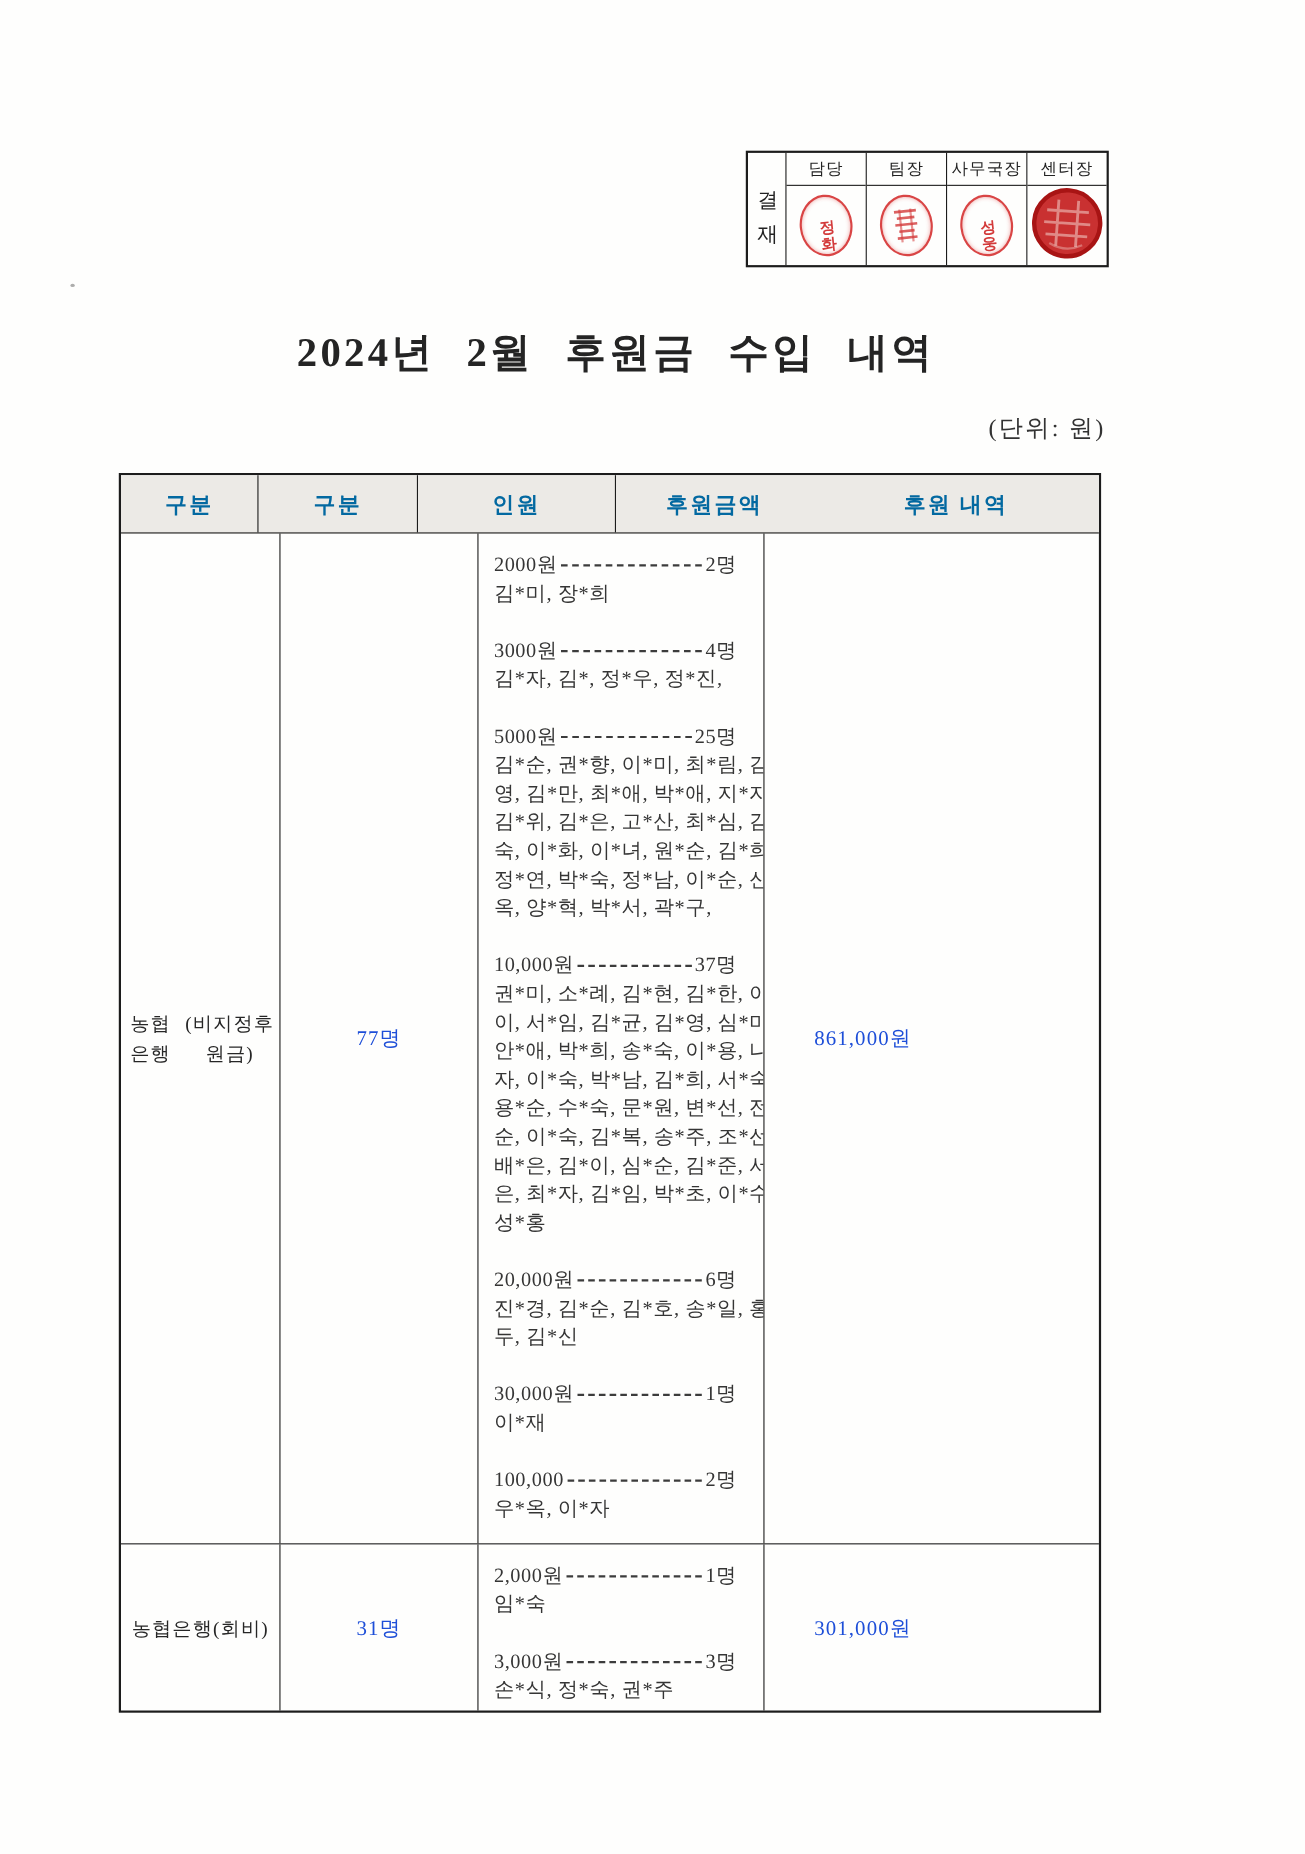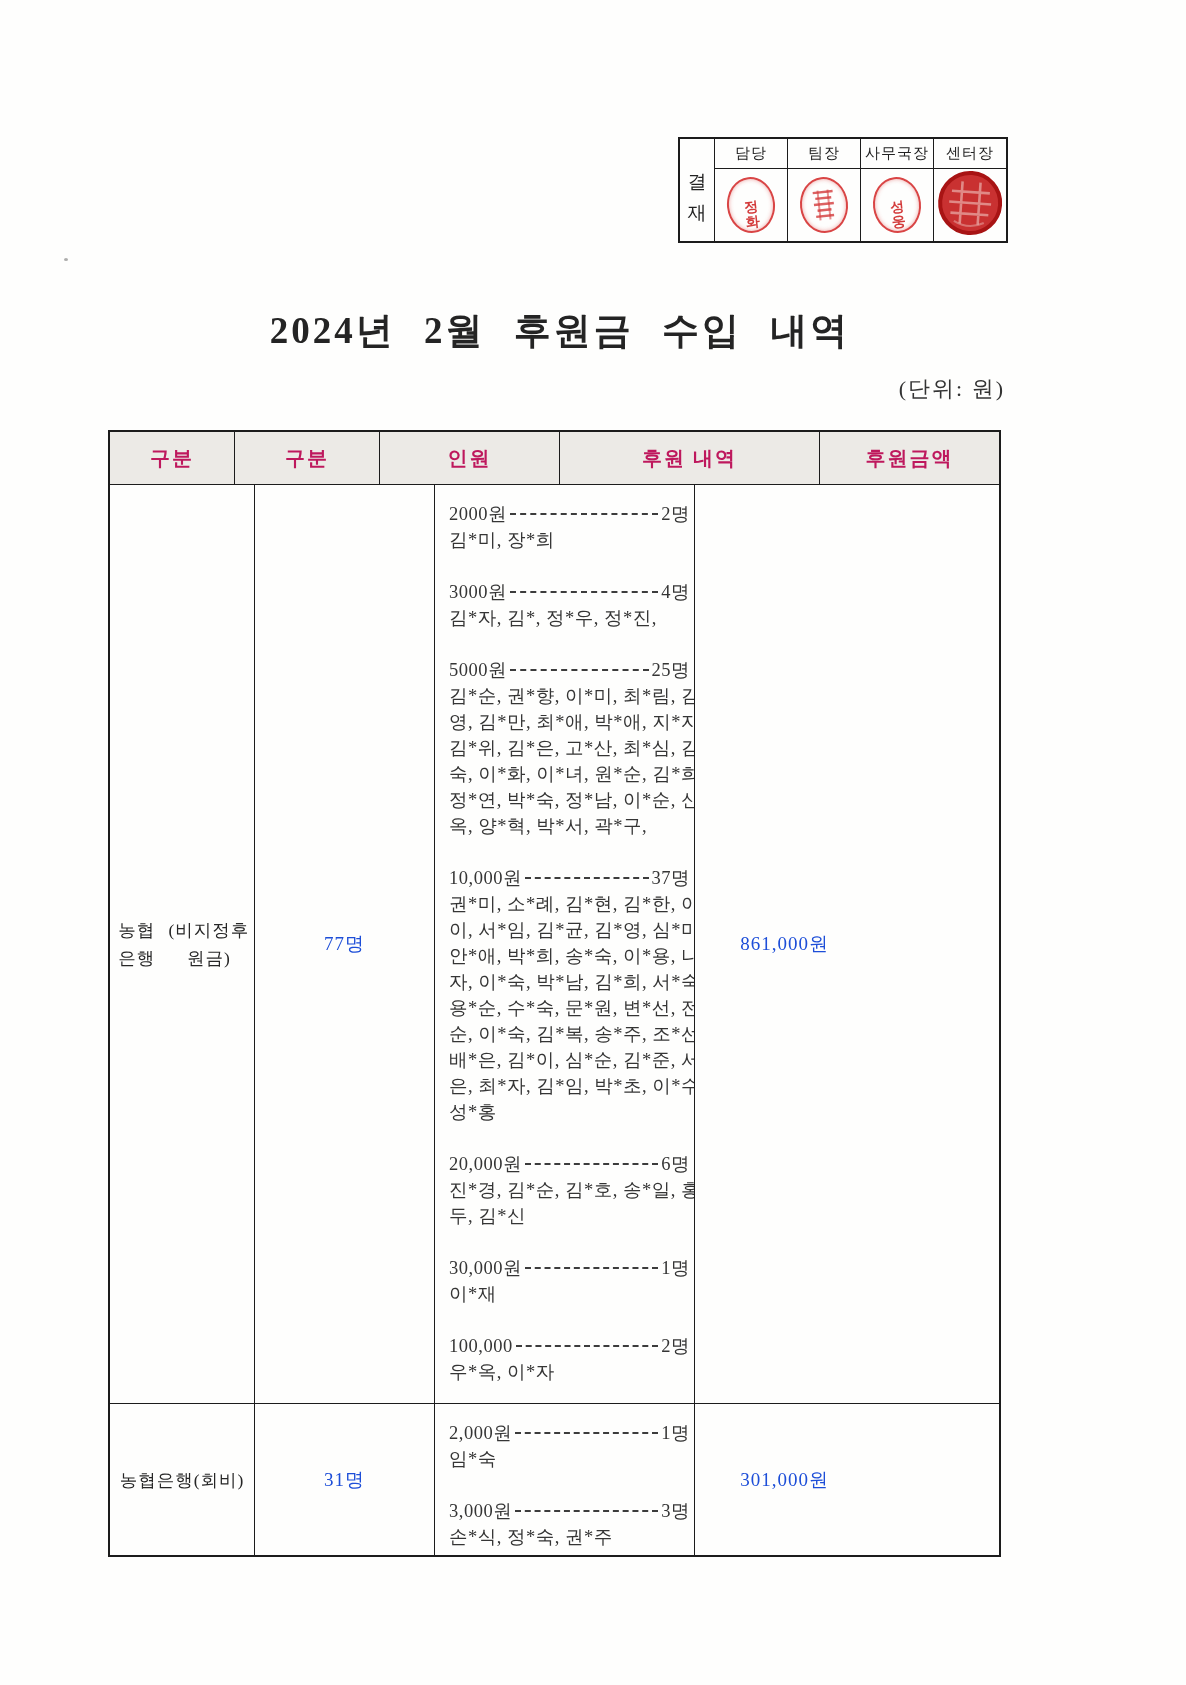--- a/index.html
+++ b/index.html
@@ -30,36 +30,36 @@
   .stamp-oval{
     width:44px;height:52px;border:2.5px solid #d94545;border-radius:50%;
     display:flex;align-items:center;justify-content:center;transform:rotate(-6deg);
     color:#d33b3b;font-size:14px;font-weight:bold;line-height:15px;text-align:center;
     box-shadow:inset 0 0 4px rgba(217,60,60,.45);
   }
   .stamp-oval .vtx{writing-mode:vertical-rl;text-orientation:upright;letter-spacing:1px;}
   .stamp-heavy{transform:rotate(4deg);}
   
   .doc-title{
-    position:absolute;left:60px;top:306px;width:1000px;text-align:center;
+    position:absolute;left:60px;top:296px;width:1000px;text-align:center;
     font-size:37px;font-weight:600;letter-spacing:3px;word-spacing:16px;color:#242424;
   }
   .unit-note{
     position:absolute;left:860px;top:374px;width:145px;text-align:right;
     font-size:22px;letter-spacing:2px;color:#333;
   }
   
   .main-table{
     position:absolute;left:108px;top:430px;width:889px;
     border:2.5px solid #1c1c1c;box-sizing:content-box;background:#fefefd;
   }
   .thead{display:flex;height:52px;background:#eceae6;border-bottom:1.5px solid #1c1c1c;}
   .thead .cell{
     display:flex;align-items:center;justify-content:center;
-    font-size:20px;font-weight:bold;letter-spacing:2px;color:#be185d;
+    font-size:20px;font-weight:bold;letter-spacing:2px;color:#0369a1;
     border-right:1.5px solid #1c1c1c;box-sizing:border-box;
   }
   .thead .cell:last-child,.c5{border-right:none !important;}
   .c1{width:125px;} .c2{width:145px;} .c3{width:180px;} .c4{width:260px;} .c5{width:179px;}
   .tbody{display:flex;height:1070px;}
   .cat-cell{
     width:125px;border-right:1.5px solid #1c1c1c;box-sizing:border-box;
     display:flex;flex-direction:column;align-items:center;justify-content:center;
     font-size:19px;letter-spacing:3px;color:#262626;line-height:30px;
   }
@@ -70,21 +70,21 @@
   .data-row .cell{border-right:1.5px solid #1c1c1c;box-sizing:border-box;}
   .src-cell{
     display:flex;align-items:center;justify-content:center;
     font-size:17.5px;letter-spacing:1px;color:#262626;line-height:28px;text-align:center;
   }
   .cnt-cell,.amt-cell{
     display:flex;align-items:center;justify-content:center;
     font-size:19px;letter-spacing:1px;color:#1d4ed8;
   }
   .details{
-    padding:16px 4px 0 14px;font-size:18.5px;color:#353535;box-sizing:border-box;overflow:hidden;
+    padding:16px 24px 0 14px;font-size:18.5px;color:#353535;box-sizing:border-box;overflow:hidden;
   }
   .dline{line-height:26px;white-space:nowrap;letter-spacing:0.5px;}
   .dline.blank{visibility:hidden;}
   .amount-line{display:flex;align-items:center;}
   .dashfill{flex:1;border-top:2px dashed #3c3c3c;margin:0 3px;min-width:20px;}
   
   .speck{position:absolute;width:4px;height:3px;background:#777;border-radius:50%;opacity:.6;}
 </style>
 </head>
 <body>
@@ -138,22 +138,22 @@
   </div>
 
   <div class="doc-title">2024년 2월 후원금 수입 내역</div>
   <div class="unit-note">(단위: 원)</div>
 
   <div class="main-table">
     <div class="thead">
       <div class="cell c1">구분</div>
       <div class="cell c2">구분</div>
       <div class="cell c3">인원</div>
+      <div class="cell c5">후원금액</div>
       <div class="cell c4">후원 내역</div>
-      <div class="cell c5">후원금액</div>
     </div>
     <div class="tbody">
       <div class="rows-wrap">
 
         <div class="data-row row-1">
           <div class="cell c2 src-cell">
             <span>농협은행</span>
             <span>(비지정후원금)</span>
           </div>
           <div class="cell c3 cnt-cell">77명</div>

